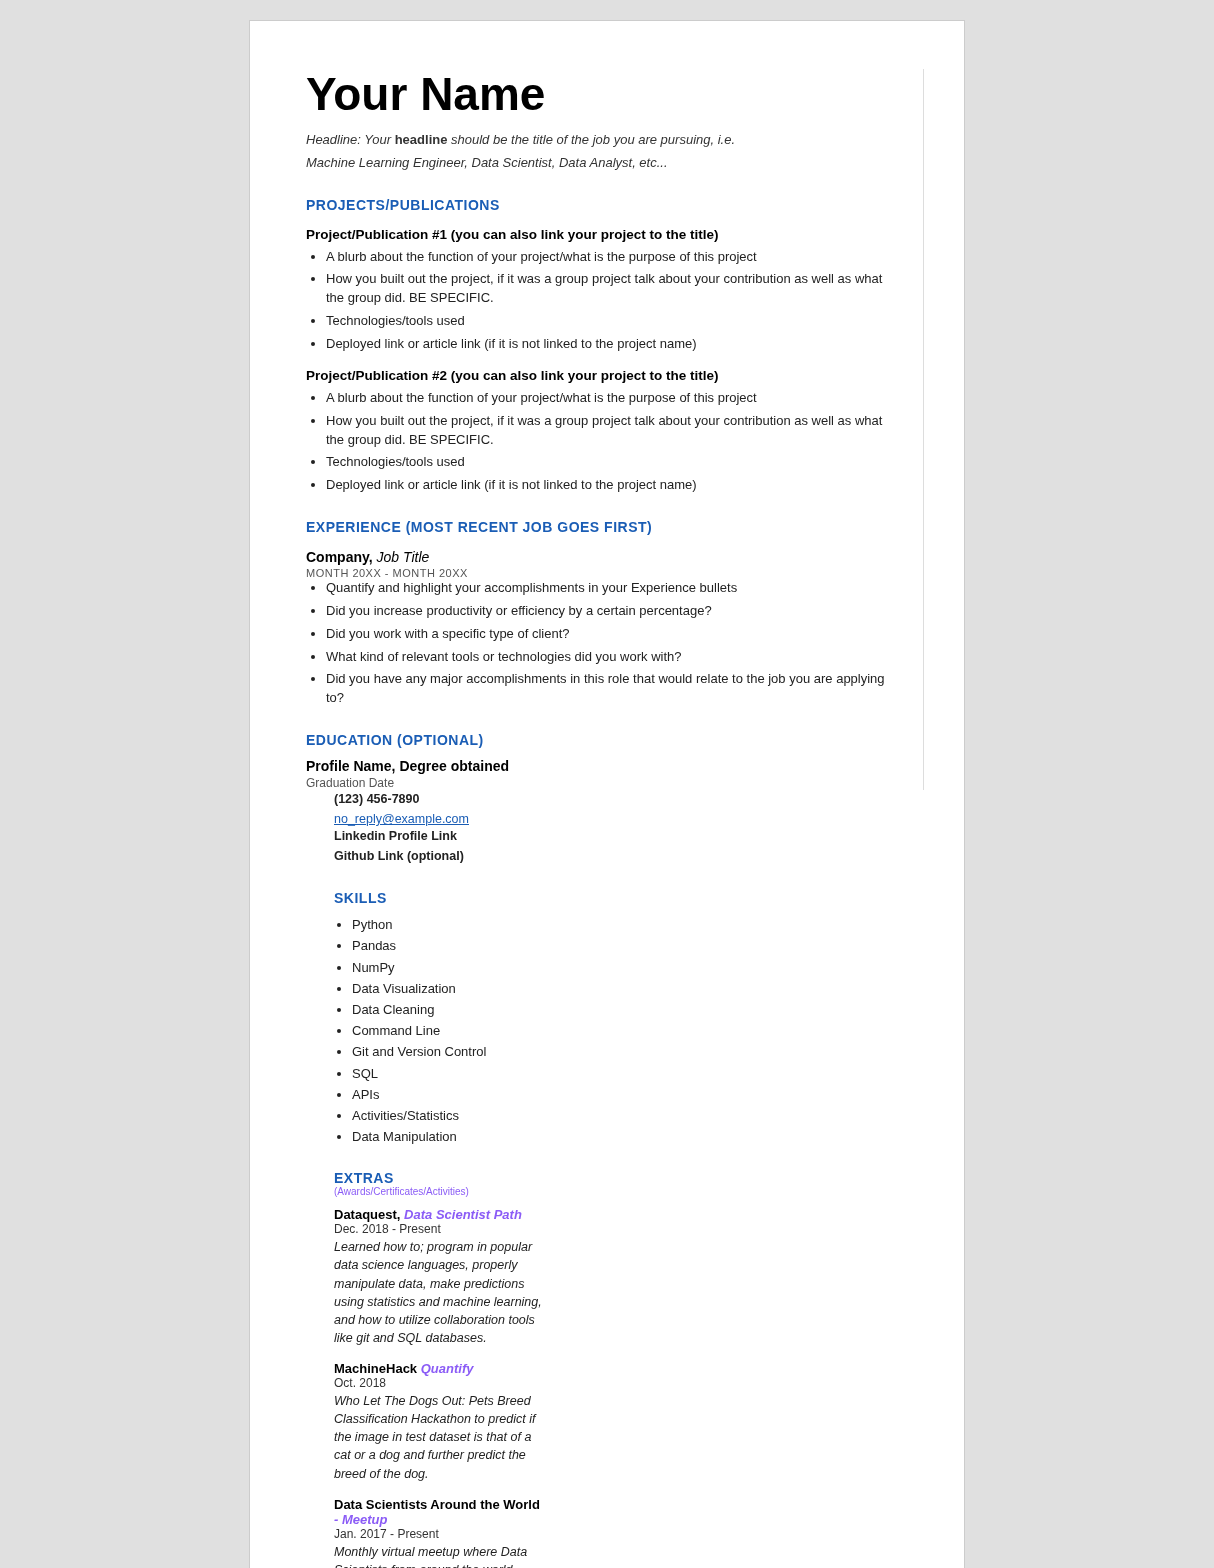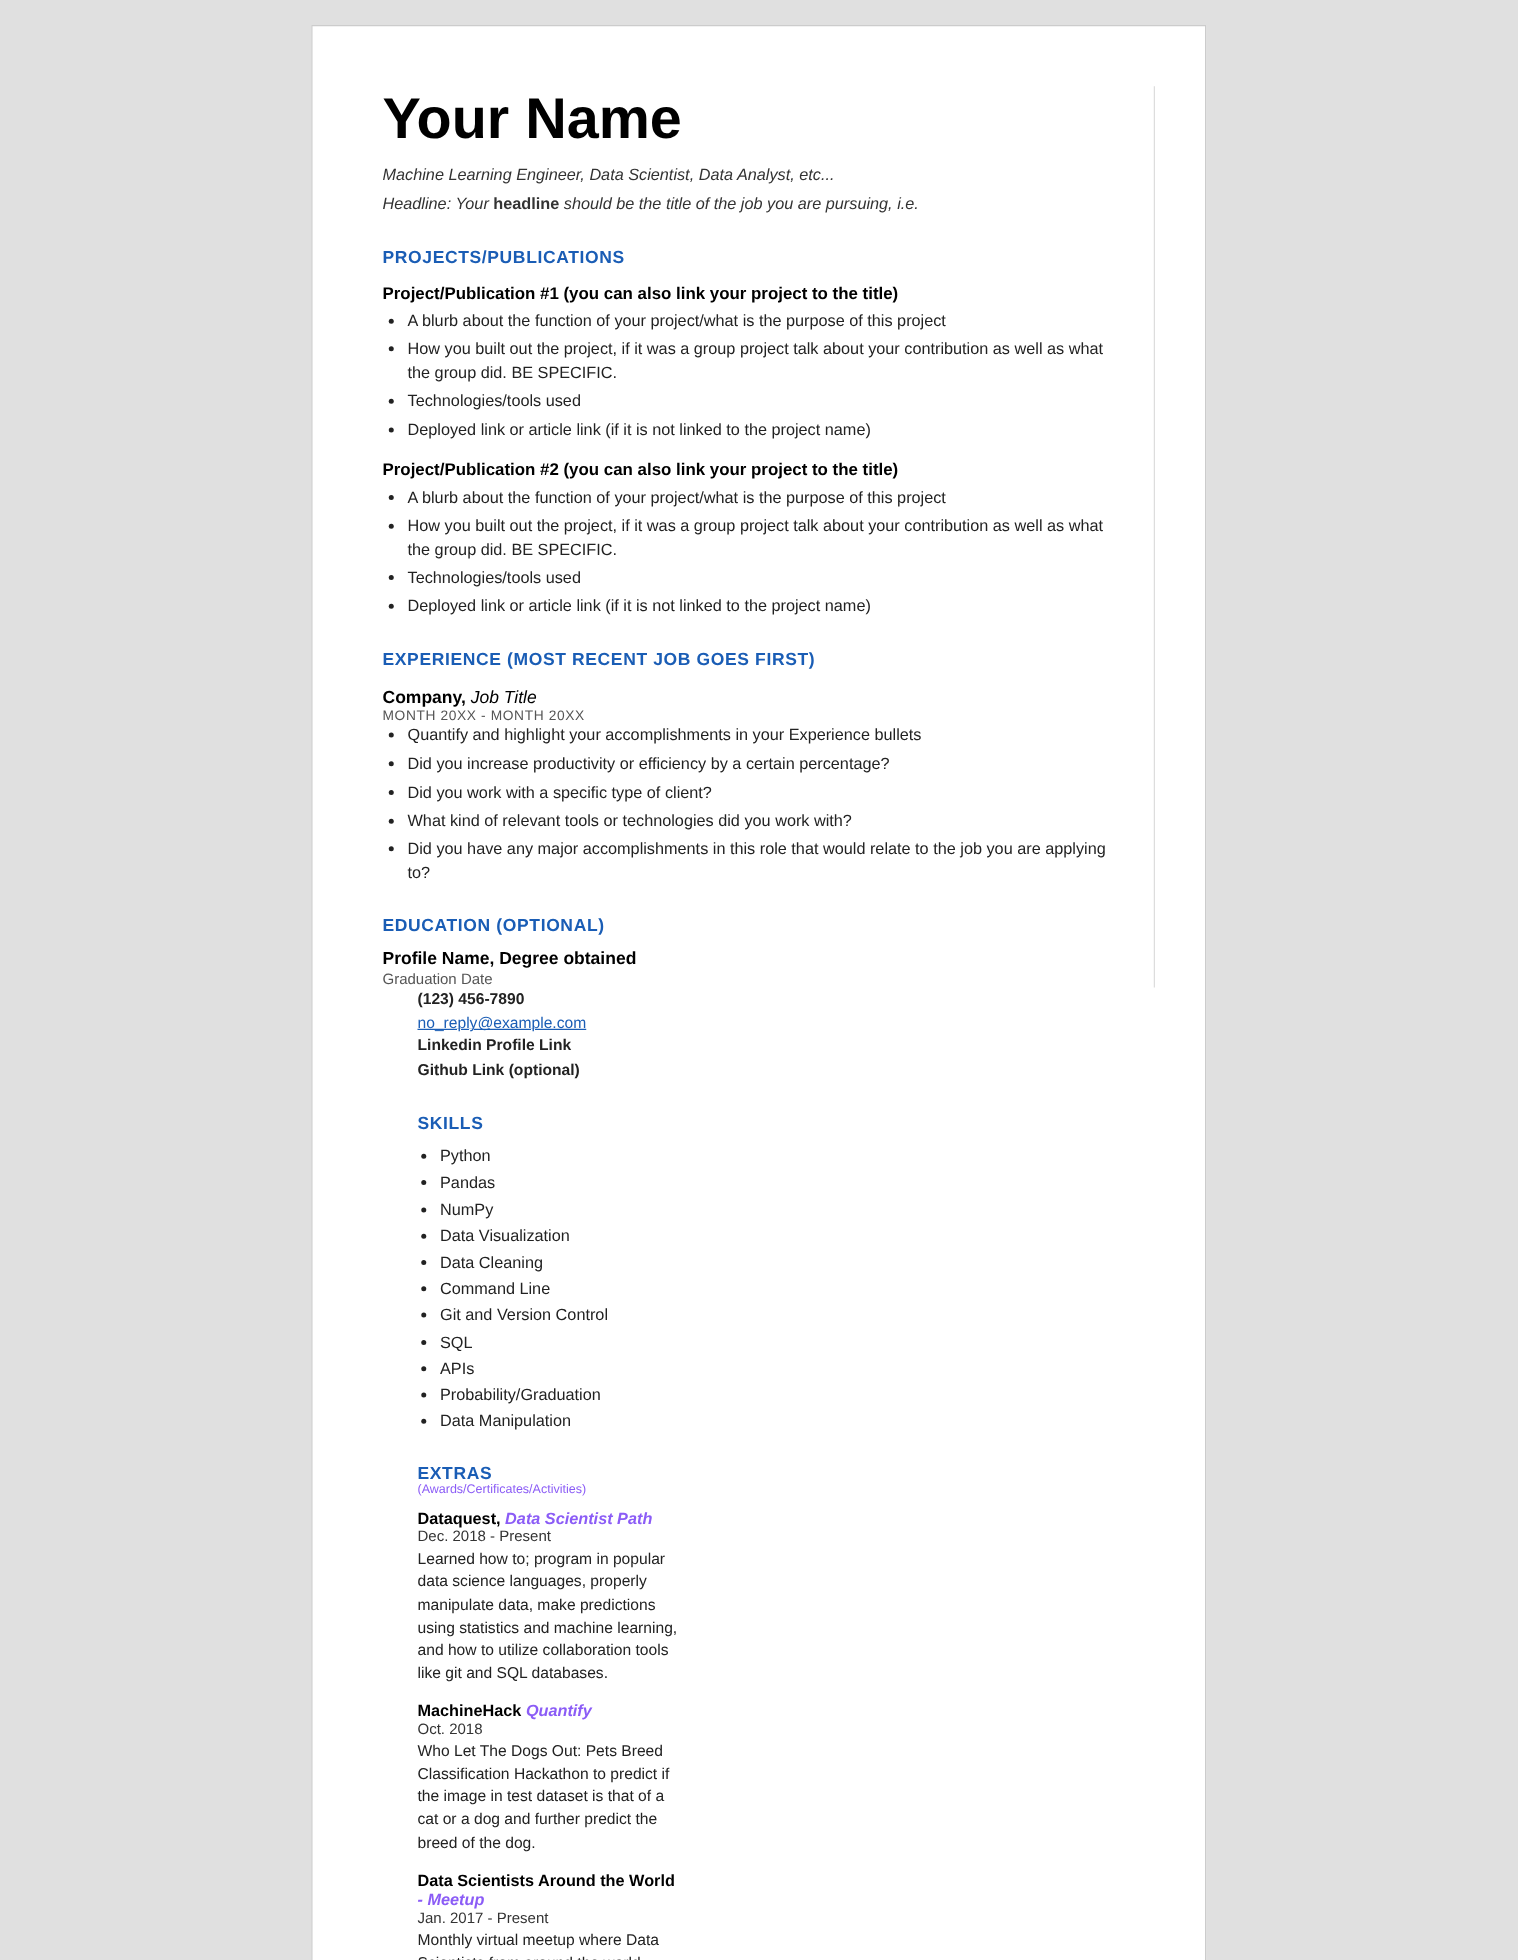--- a/index.html
+++ b/index.html
@@ -200,36 +200,37 @@
     .extra-item .extra-date {
       font-size: 12px;
       color: #333;
     }
 
     .extra-item .extra-desc {
       font-size: 12.5px;
       color: #222;
       line-height: 1.45;
       margin-top: 2px;
+      font-style: italic;
     }
   </style>
 </head>
 <body>
 
 <div class="resume-page">
 
   <div class="left-column">
 
     <div class="name-section">
       <h1>Your Name</h1>
       <p class="headline-text">
-        <em><span>Machine Learning Engineer, Data Scientist, Data Analyst, etc...</span></em>
+        <em><span>Headline:</span><span> Your </span><strong class="bold-word">headline</strong><span> should be the title of the job you are pursuing, i.e.</span></em>
       </p>
       <p class="headline-text">
-        <em><span>Headline:</span><span> Your </span><strong class="bold-word">headline</strong><span> should be the title of the job you are pursuing, i.e.</span></em>
+        <em><span>Machine Learning Engineer, Data Scientist, Data Analyst, etc...</span></em>
       </p>
     </div>
 
     <div class="section">
       <div class="section-title">PROJECTS/PUBLICATIONS</div>
 
       <div class="project-item">
         <div class="project-title">Project/Publication #1 (you can also link your project to the title)</div>
         <ul class="bullet-list">
           <li>A blurb about the function of your project/what is the purpose of this project</li>
@@ -298,21 +299,21 @@
       <ul class="skills-list">
         <li>Python</li>
         <li>Pandas</li>
         <li>NumPy</li>
         <li>Data Visualization</li>
         <li>Data Cleaning</li>
         <li>Command Line</li>
         <li>Git and Version Control</li>
         <li>SQL</li>
         <li>APIs</li>
-        <li>Probability/Graduation</li>
+        <li>Activities/Statistics</li>
         <li>Data Manipulation</li>
       </ul>
     </div>
 
     <div class="extras-section">
       <div class="section-title with-note">
         <span>EXTRAS</span>
         <span class="note">(Awards/Certificates/Activities)</span>
       </div>
 

